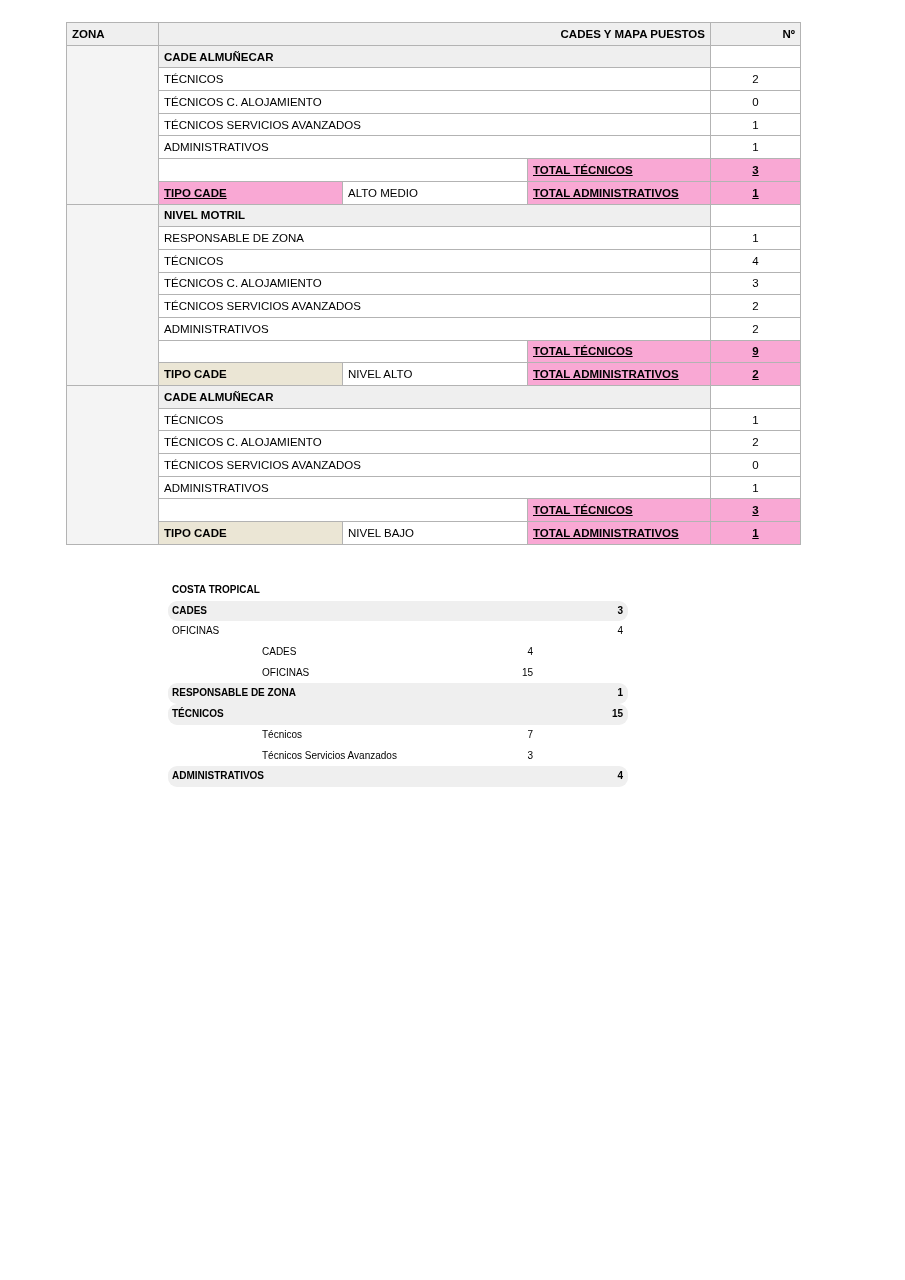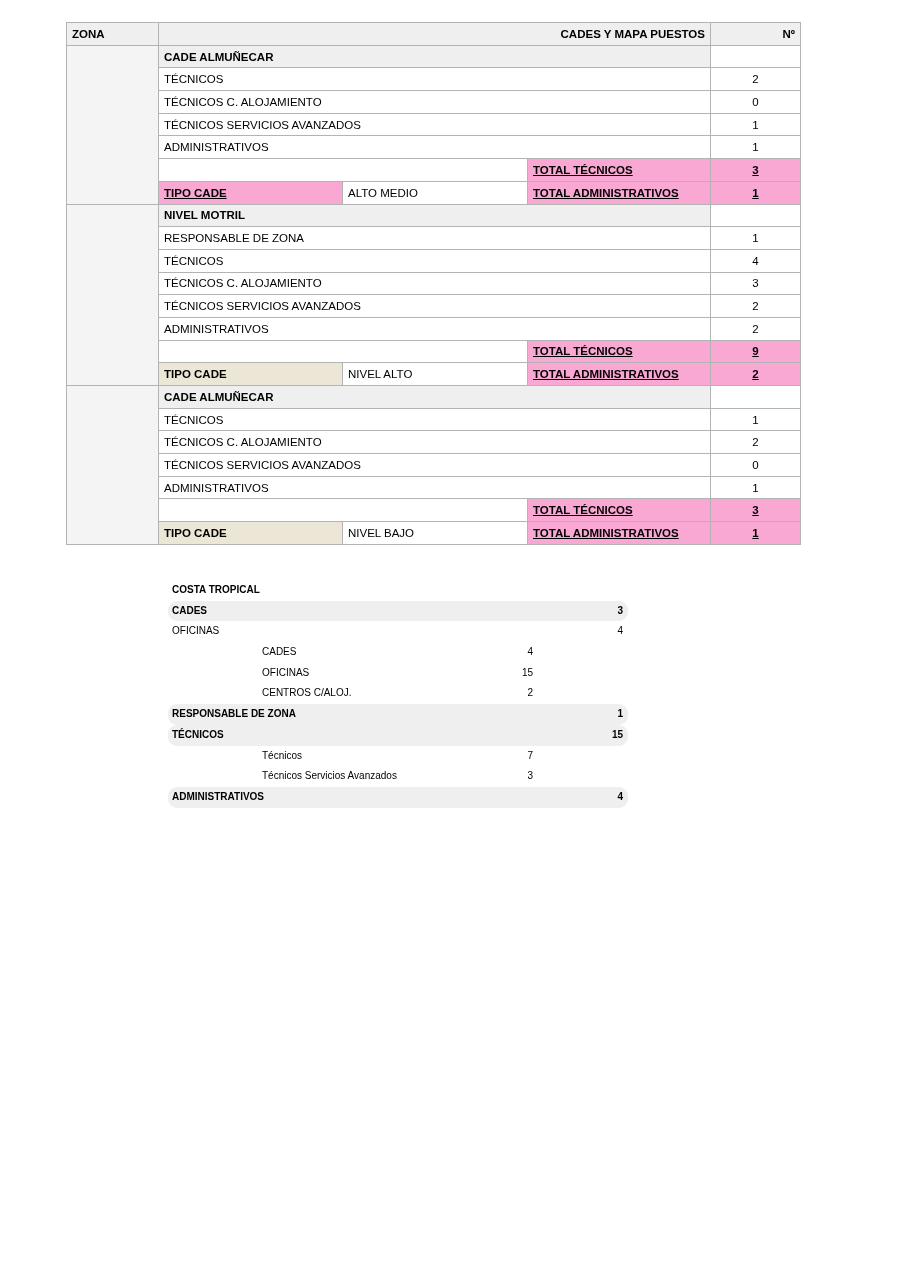--- a/index.html
+++ b/index.html
@@ -193,24 +193,20 @@
     <span class="s-val-outer">4</span>
   </div>
   <div class="s-row sub">
     <span class="s-label">CADES</span>
     <span class="s-val-inner">4</span>
   </div>
   <div class="s-row sub">
     <span class="s-label">OFICINAS</span>
     <span class="s-val-inner">15</span>
   </div>
-  <div class="s-row sub">
-    <span class="s-label">CENTROS C/ALOJ.</span>
-    <span class="s-val-inner">2</span>
-  </div>
   <div class="s-row total">
     <span class="s-label">RESPONSABLE DE ZONA</span>
     <span class="s-val-outer">1</span>
   </div>
   <div class="s-row total">
     <span class="s-label">TÉCNICOS</span>
     <span class="s-val-outer">15</span>
   </div>
   <div class="s-row sub">
     <span class="s-label">Técnicos</span>

